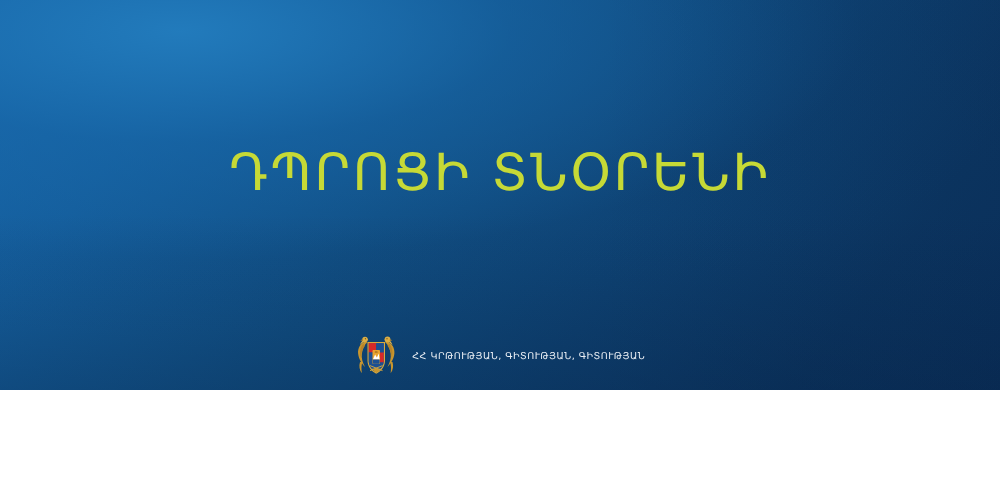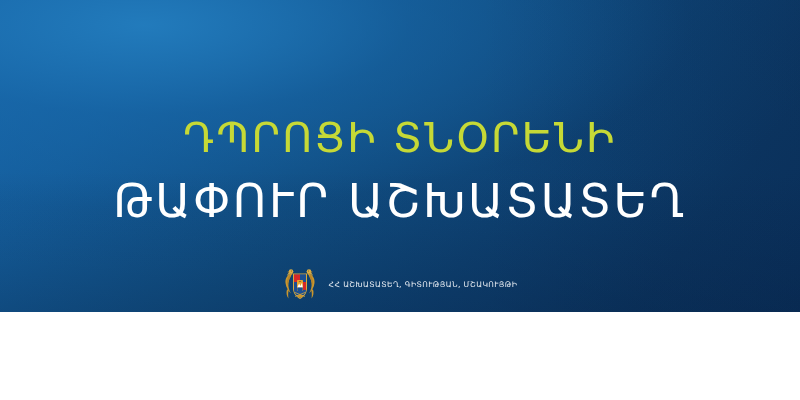--- a/index.html
+++ b/index.html
@@ -105,21 +105,20 @@
 </style>
 </head>
 <body>
 
 <div class="banner">
 
   <div class="vignette"></div>
 
   <div class="headline-block">
     <span class="headline-line headline-line-1">ԴՊՐՈՑԻ ՏՆՕՐԵՆԻ</span>
-    <span class="headline-line headline-line-2">ԹԱՓՈՒՐ ԱՇԽԱՏԱՏԵՂ</span>
   </div>
 
   <div class="footer">
 
     <svg class="emblem" viewBox="0 0 68 76" aria-hidden="true">
 
       <path d="M17 14 C9 17 4 25 5 34 C6 43 11 50 16 55 C12 48 10 41 11 34 C12 26 15 19 20 15 Z" fill="#c9962e"></path>
       <path d="M19 9 C13 11 9 15 8 20 C12 16 16 13 21 12 Z" fill="#e0b44a"></path>
       <path d="M13 18 C8 24 7 32 9 40 C10 33 12 26 16 21 Z" fill="#b5842a"></path>
       <path d="M8 47 C6 53 7 60 11 65 C10 58 10 52 12 47 Z" fill="#c9962e"></path>
@@ -151,18 +150,18 @@
       <path d="M28.6 43 L39.4 43 L39.4 48.4 C39.4 49.2 38.8 49.8 38 49.8 L30 49.8 C29.2 49.8 28.6 49.2 28.6 48.4 Z" fill="#1b4f92"></path>
       <rect x="31.6" y="30.4" width="4.6" height="1.7" rx="0.6" fill="#8a5a1c"></rect>
 
       <path d="M26 58 L42 58 L42 59.3 L26 59.3 Z" fill="#d8a93c"></path>
       <path d="M24 53 L44 61" stroke="#d8a93c" stroke-width="1.5" fill="none"></path>
       <path d="M44 53 L24 61" stroke="#d8a93c" stroke-width="1.5" fill="none"></path>
       <ellipse cx="34" cy="60.5" rx="4.6" ry="3" fill="#c9962e"></ellipse>
     </svg>
 
     <span class="ministry-text">
-      <span>ՀՀ ԱՇԽԱՏԱՏԵՂ, ԳԻՏՈՒԹՅԱՆ, ՄՇԱԿՈՒՅԹԻ</span>
+      <span>ՀՀ ԿՐԹՈՒԹՅԱՆ, ԳԻՏՈՒԹՅԱՆ, ԳԻՏՈՒԹՅԱՆ</span>
     </span>
 
   </div>
 
 </div>
 
 </body></html>

